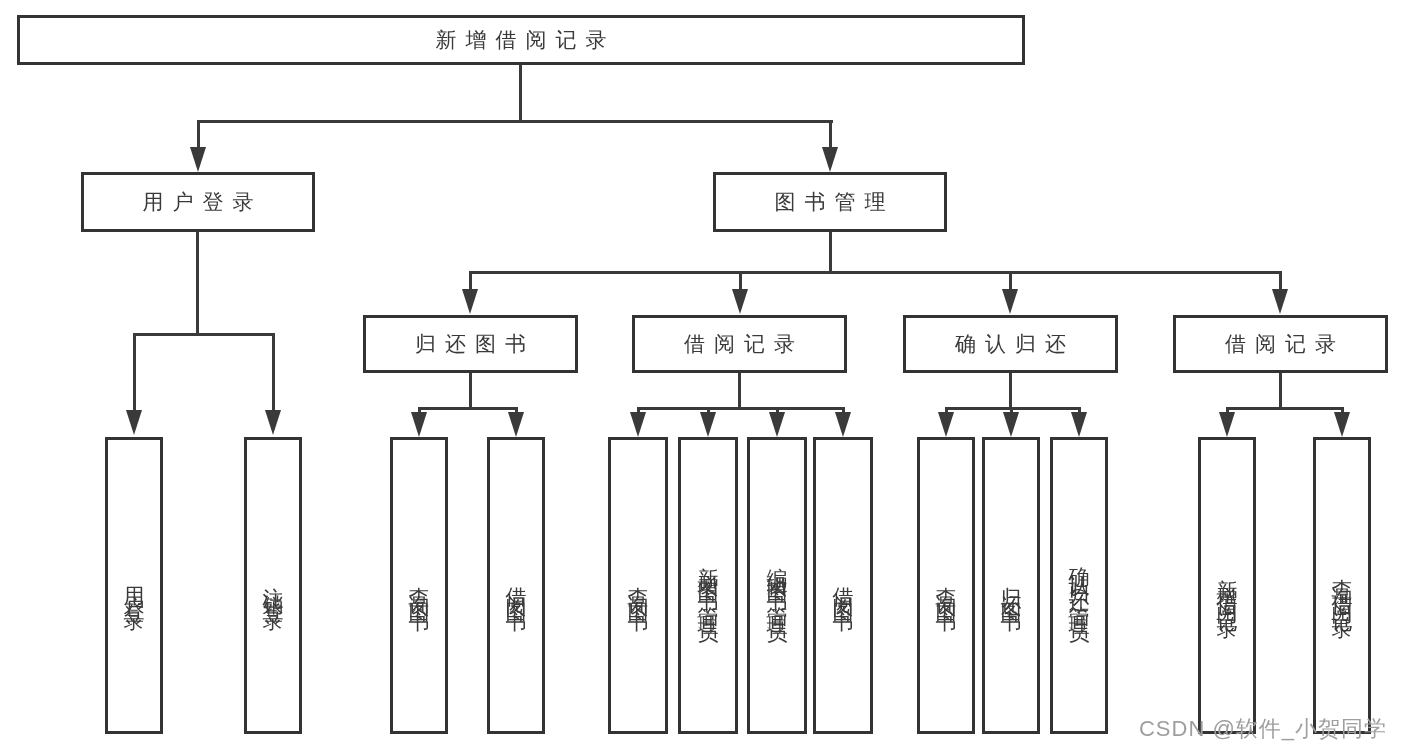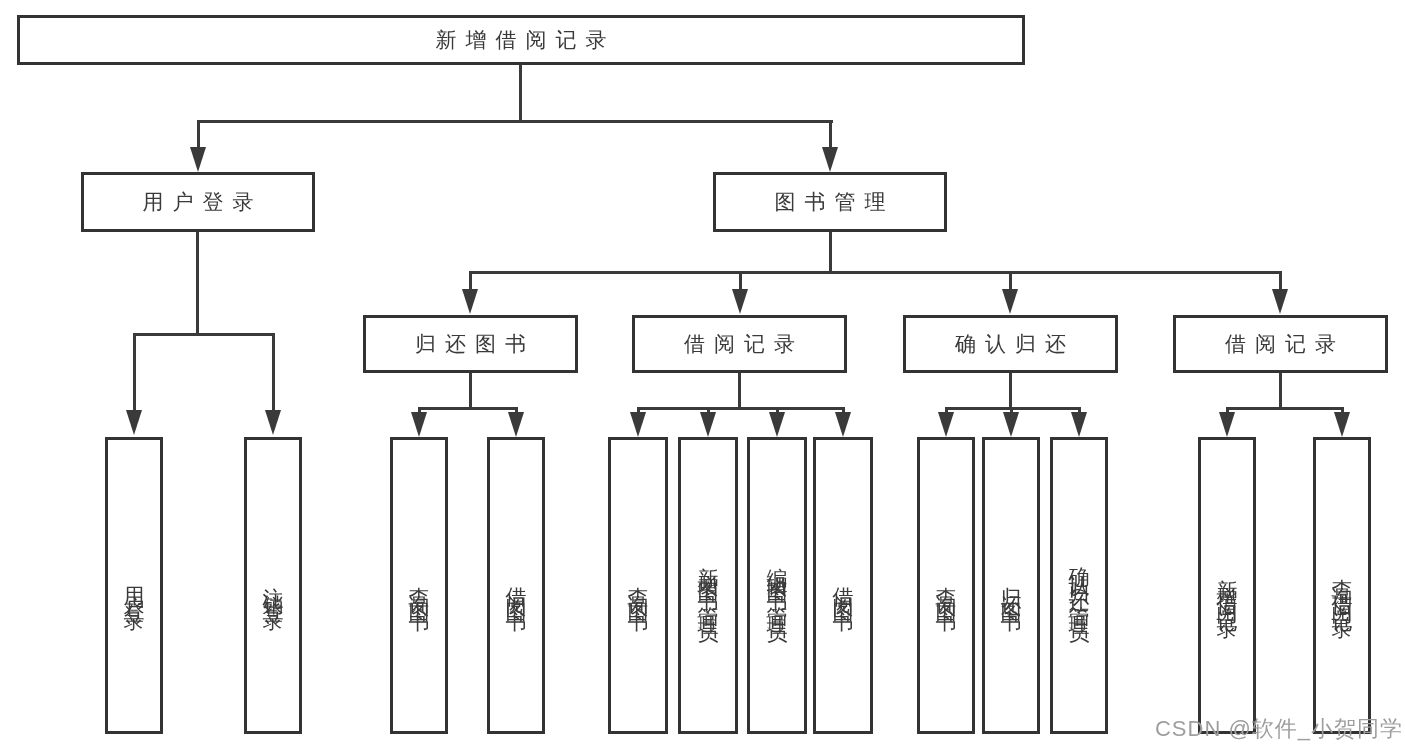--- a/index.html
+++ b/index.html
@@ -18,21 +18,21 @@
     writing-mode:vertical-lr; letter-spacing:8px; font-size:21px; color:#3a3a3a;
   }
   .hline { position:absolute; height:3px; background:#3a3a3a; }
   .vline { position:absolute; width:3px;  background:#3a3a3a; }
   .tri {
     position:absolute; width:0; height:0;
     border-left:8px solid transparent; border-right:8px solid transparent;
     border-top:25px solid #3a3a3a;
   }
   #watermark {
-    position:absolute; right:2px; bottom:3px;
+    position:absolute; right:18px; bottom:3px;
     font-size:22px; color:#9e9e9e; letter-spacing:1px;
   }
 </style>
 </head>
 <body>
 
 <div id="canvas">
 
   <div class="box" style="left:17px; top:15px; width:1008px; height:50px;">
     <span>新增借阅记录</span>

